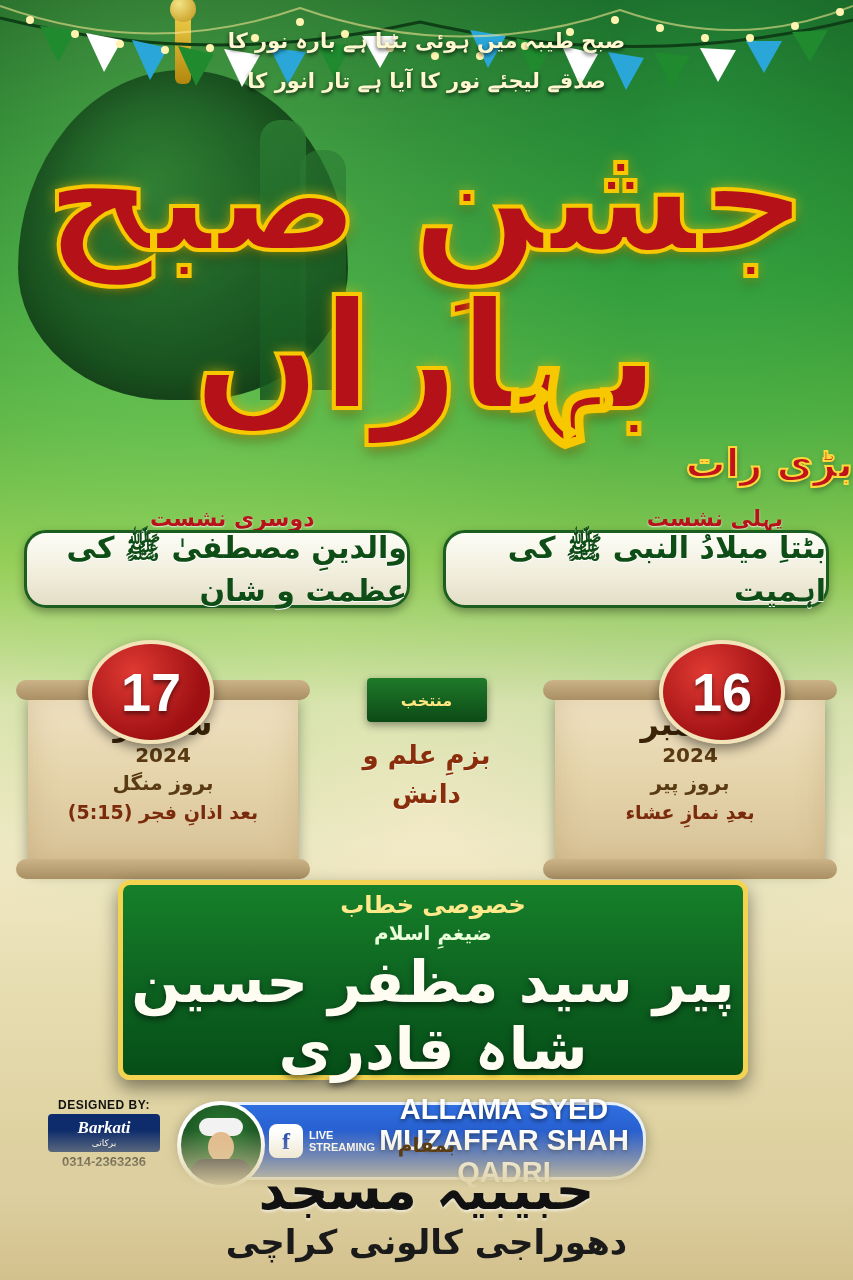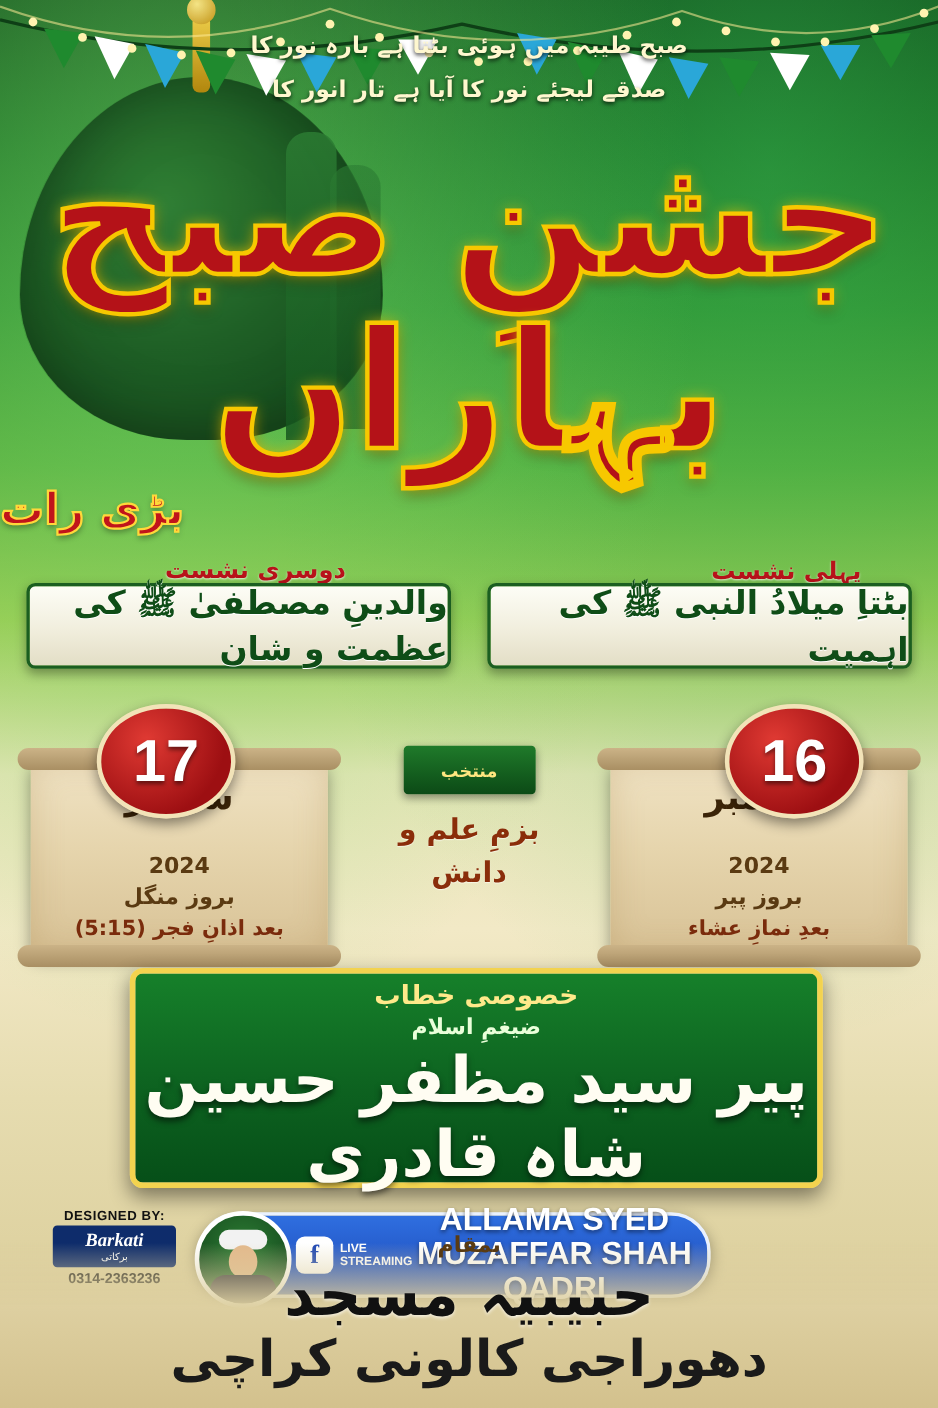--- a/index.html
+++ b/index.html
@@ -52,33 +52,33 @@
     position:absolute;top:120px;left:0;width:853px;text-align:center;
   }
   .title-main{
     font-size:150px;font-weight:bold;line-height:1.05;
     color:#b41218;
     -webkit-text-stroke:4px #f7c800;
     text-shadow:0 0 14px rgba(255,210,0,.8), 0 6px 14px rgba(0,0,0,.45);
     letter-spacing:-6px;
   }
   .night-line{
-    position:absolute;top:440px;left:0;width:853px;text-align:left;
+    position:absolute;top:440px;left:0;width:853px;text-align:right;
     font-size:40px;font-weight:bold;color:#c0141b;
     -webkit-text-stroke:2px #ffd83a;
     text-shadow:0 3px 6px rgba(0,0,0,.4);
   }
   
   .sessions{
     position:absolute;top:512px;left:0;width:853px;height:110px;
   }
   .session{
     position:absolute;top:18px;height:72px;width:380px;
     background:linear-gradient(180deg,#fdfdf6 0%,#f1eedd 55%,#e3dec6 100%);
-    border:3px solid #1b5e20;border-radius:8px;
+    border:3px solid #1b5e20;border-radius:22px;
     box-shadow:0 4px 10px rgba(0,0,0,.35);
     display:flex;align-items:center;justify-content:center;
   }
   .session .s-text{
     font-size:30px;font-weight:bold;color:#0f4d17;
     text-shadow:0 1px 0 #fff;
   }
   .session.right{right:24px;}
   .session.left{left:24px;}
   .s-label{
@@ -98,21 +98,21 @@
   .scroll:before,.scroll:after{
     content:"";position:absolute;left:-12px;width:294px;height:20px;
     background:linear-gradient(180deg,#cbb387,#a98f63);border-radius:10px;
   }
   .scroll:before{top:-12px;}
   .scroll:after{bottom:-12px;}
   .scroll.right{right:28px;}
   .scroll.left{left:28px;}
   .s-body{position:relative;padding:14px 10px 0;text-align:center;color:#4a2d0d;}
   .s-month{font-size:32px;font-weight:bold;line-height:1.15;color:#3b2408;}
-  .s-year{font-size:20px;font-weight:bold;color:#5a3a12;margin-top:32px;}
+  .s-year{font-size:20px;font-weight:bold;color:#5a3a12;}
   .s-day{font-size:20px;font-weight:bold;color:#5a3a12;margin-top:4px;}
   .s-time{font-size:19px;font-weight:bold;color:#7a2b0c;margin-top:6px;}
   .daybadge{
     position:absolute;top:0;width:118px;height:96px;border-radius:50%;
     background:radial-gradient(circle at 35% 30%,#e03a33,#9d0f12 70%);
     border:4px solid #f2e3b8;
     box-shadow:0 5px 12px rgba(0,0,0,.45);
     display:flex;align-items:center;justify-content:center;
     color:#fff;font-size:54px;font-weight:bold;
     text-shadow:0 3px 4px rgba(0,0,0,.5);
@@ -193,21 +193,21 @@
   }
   
   .venue{
     position:absolute;left:0;bottom:18px;width:853px;text-align:center;
   }
   .v-top{font-size:20px;font-weight:bold;color:#5a3b12;margin-bottom:2px;}
   .v-main{
     font-size:54px;font-weight:bold;color:#111;
     text-shadow:0 2px 3px rgba(255,255,255,.6);
   }
-  .v-sub{font-size:46px;font-weight:bold;color:#1a1a1a;}
+  .v-sub{font-size:34px;font-weight:bold;color:#1a1a1a;}
   .sand{
     position:absolute;left:0;bottom:0;width:853px;height:150px;
     background:linear-gradient(180deg,rgba(216,200,147,0) 0%, #ddcfa0 40%, #d3c18d 100%);
   }
 </style>
 </head>
 <body>
 
 <div class="poster">
 

